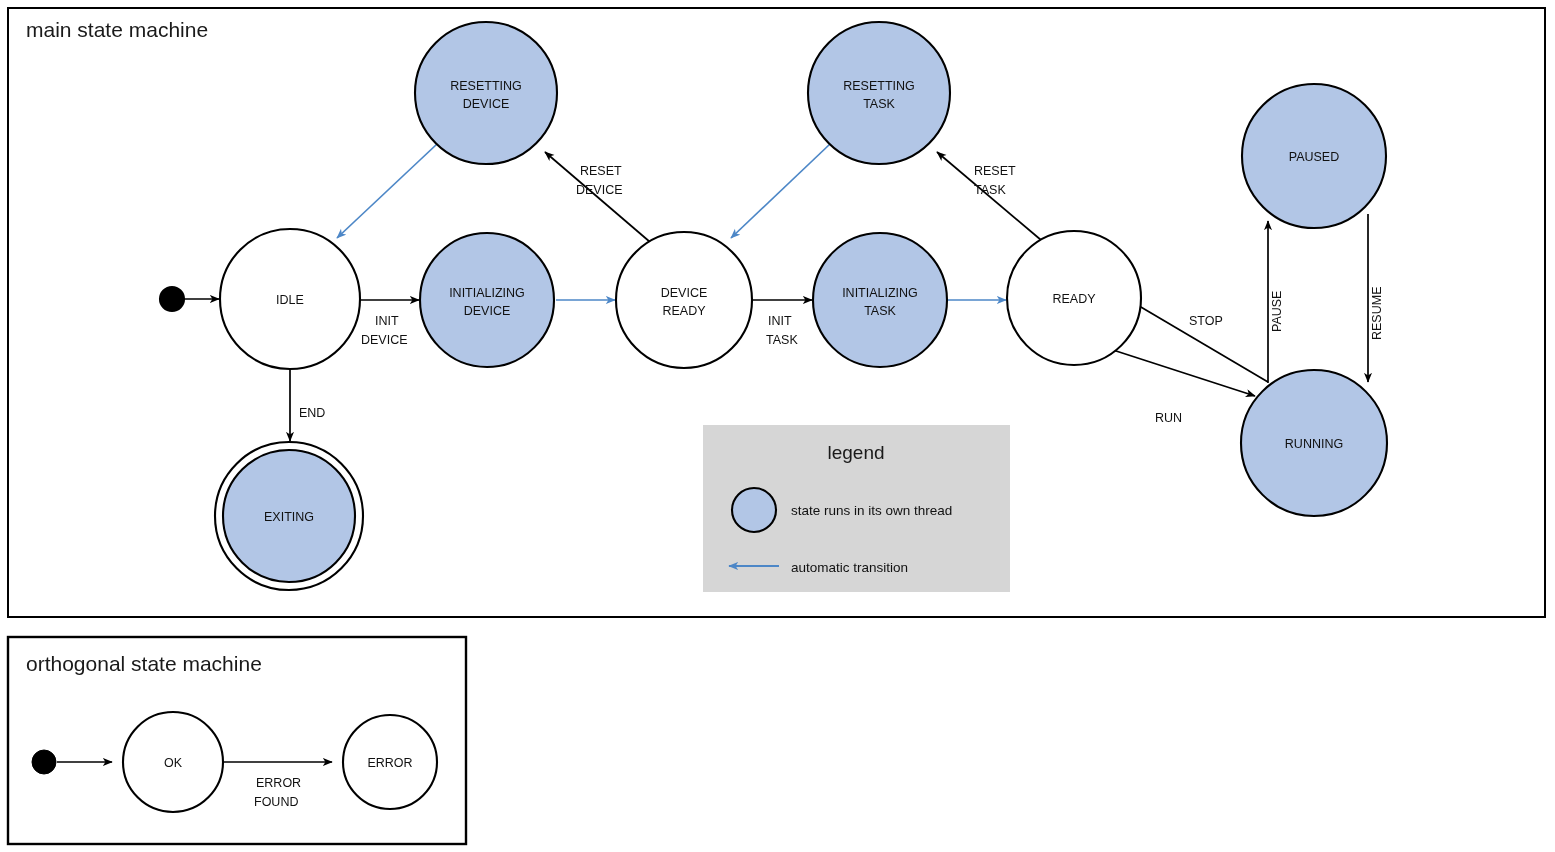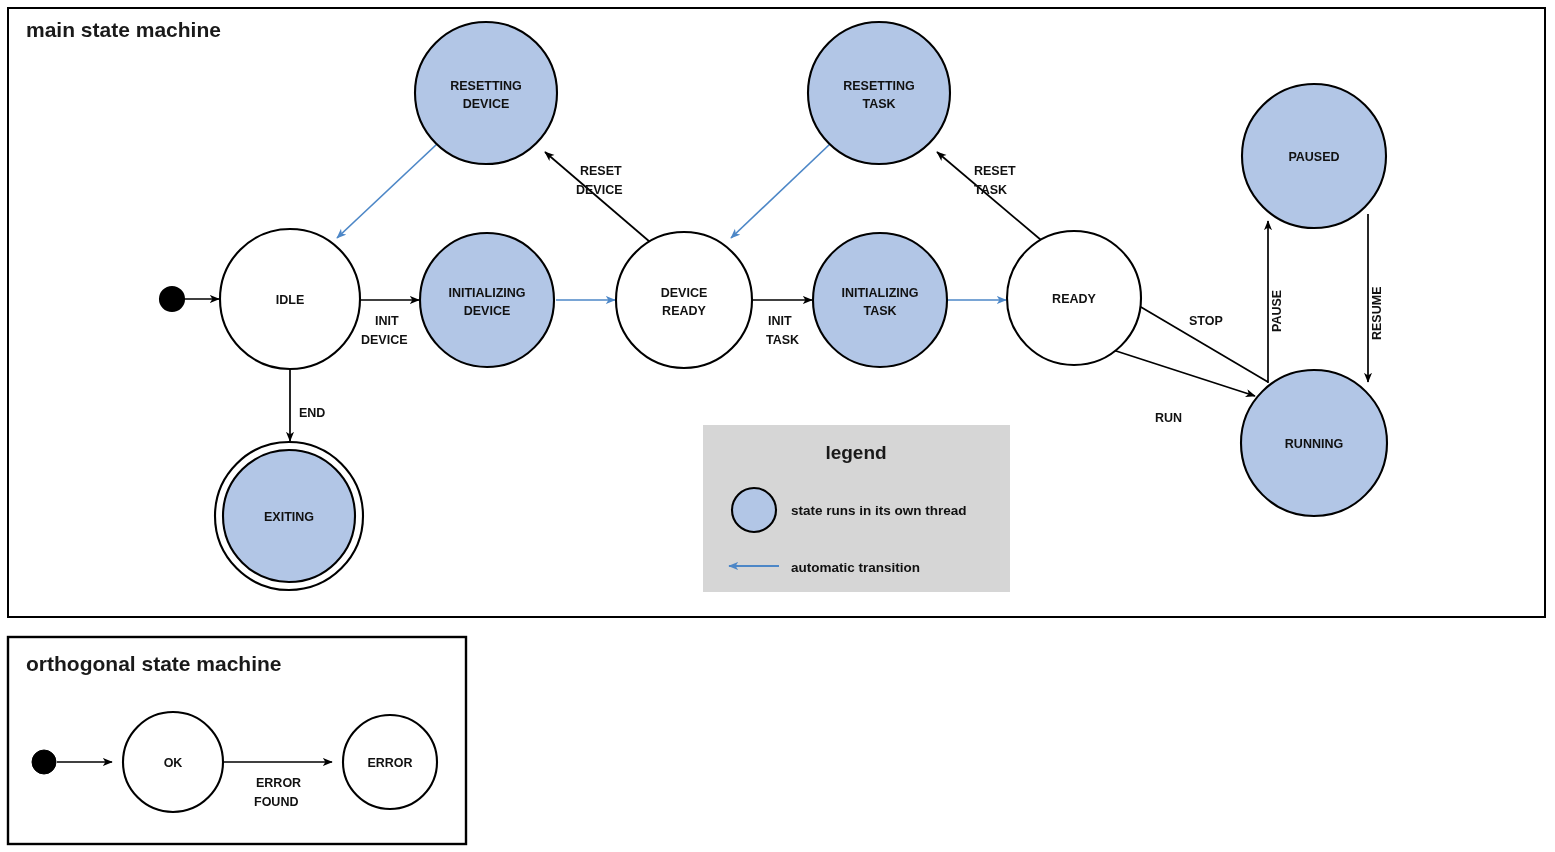--- a/index.html
+++ b/index.html
@@ -1,17 +1,17 @@
 <!DOCTYPE html>
 <html><head>
 <meta charset="utf-8">
 <style>
   html,body{margin:0;padding:0;background:#ffffff;}
   body{width:1555px;height:852px;font-family:"Liberation Sans",sans-serif;color:#000;}
-  #stage{position:relative;width:1555px;height:852px;overflow:hidden;font-weight:bold;}
+  #stage{position:relative;width:1555px;height:852px;overflow:hidden;}
   svg.diagram{position:absolute;left:0;top:0;width:1555px;height:852px;}
   .panel-title{font-size:21px;fill:#1a1a1a;font-family:"Liberation Sans",sans-serif;}
   .state-label{font-size:12.5px;fill:#111;font-family:"Liberation Sans",sans-serif;text-anchor:middle;}
   .trans-label{font-size:12.5px;fill:#111;font-family:"Liberation Sans",sans-serif;}
   .legend-title{font-size:19px;fill:#1a1a1a;font-family:"Liberation Sans",sans-serif;text-anchor:middle;}
   .legend-text{font-size:13.5px;fill:#111;font-family:"Liberation Sans",sans-serif;}
   .edge{stroke:#000;stroke-width:1.7;fill:none;}
   .edge-auto{stroke:#4d87c7;stroke-width:1.7;fill:none;}
   .node-circle{stroke:#000;stroke-width:2.1;}
 </style>

